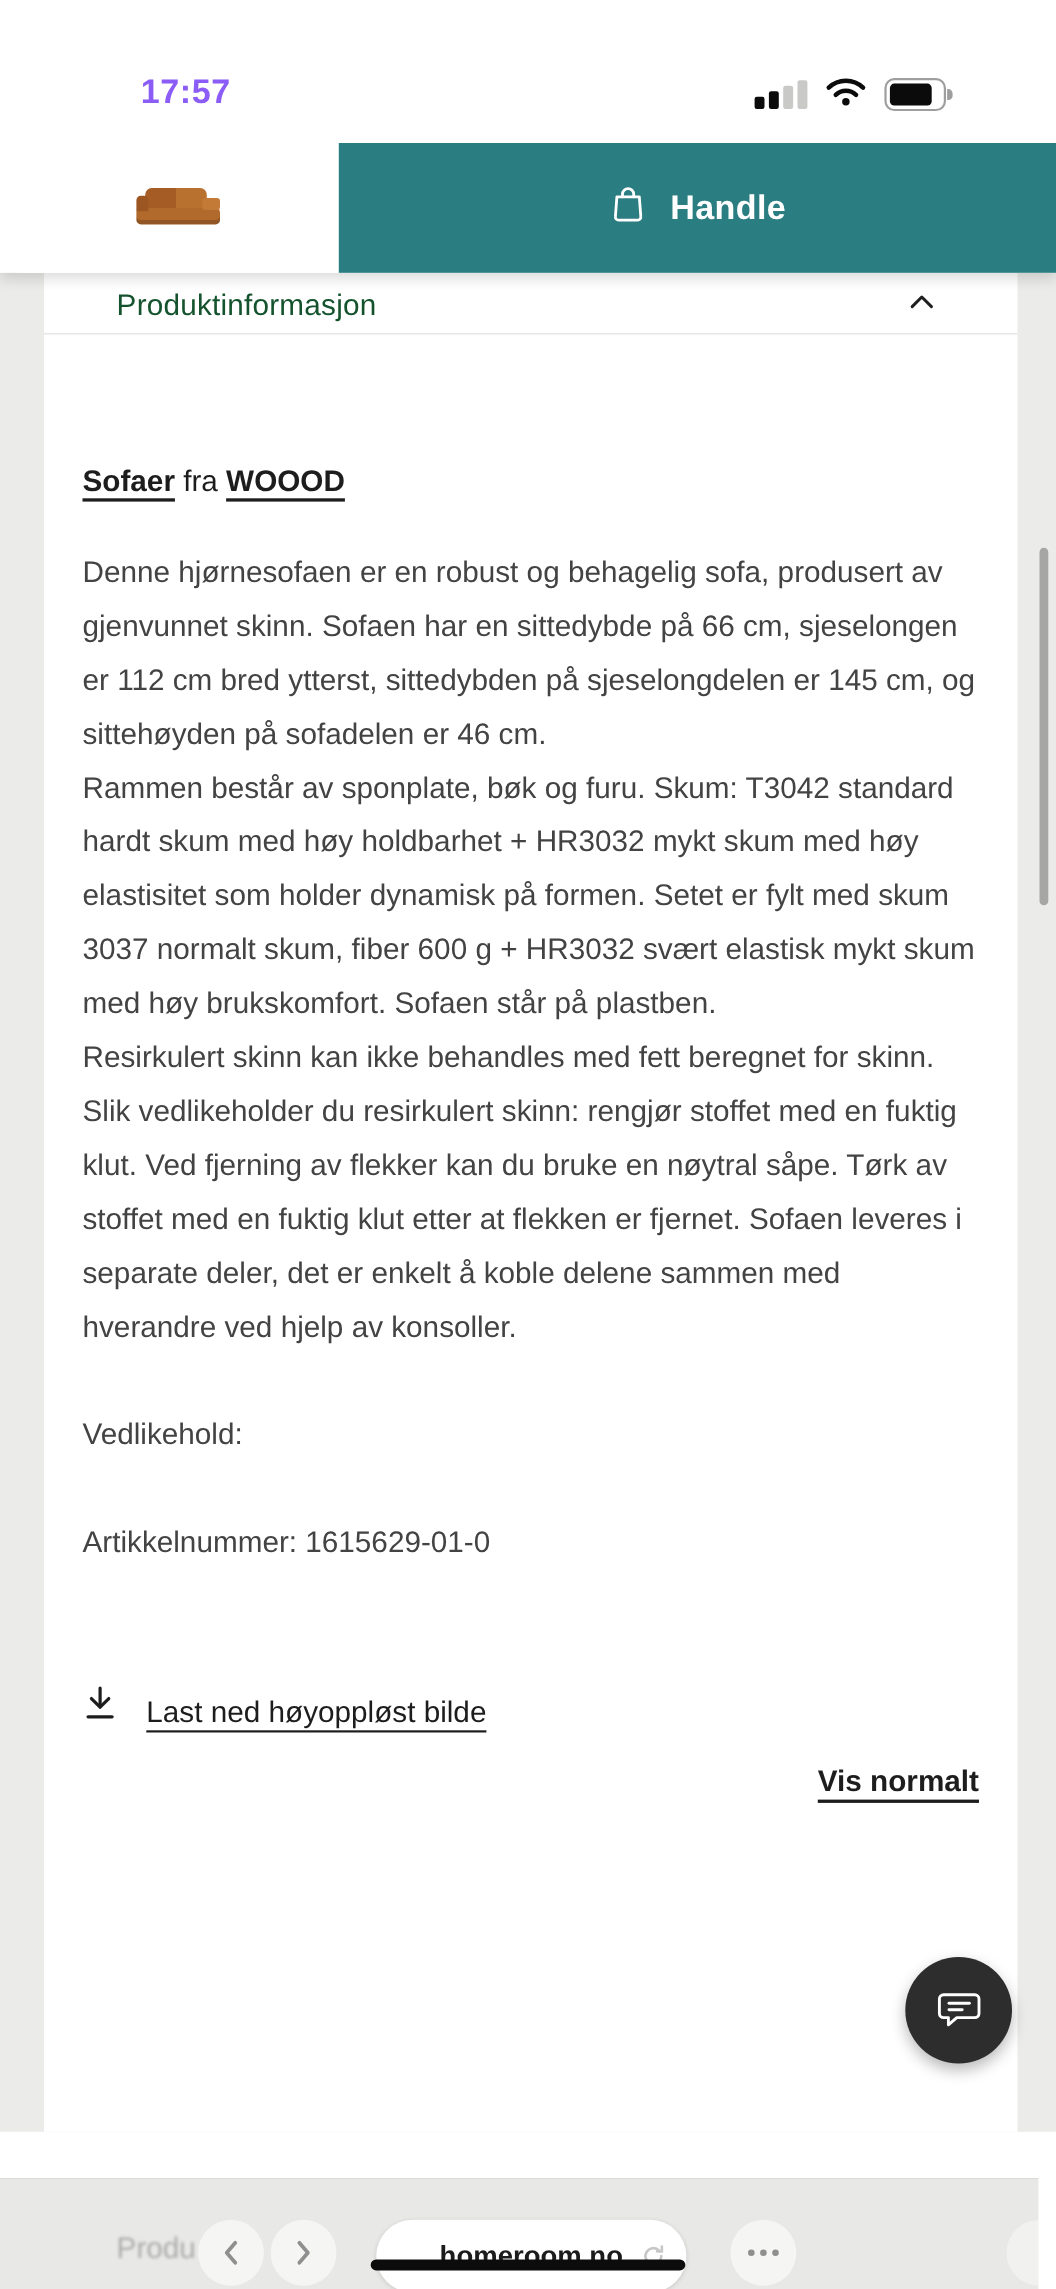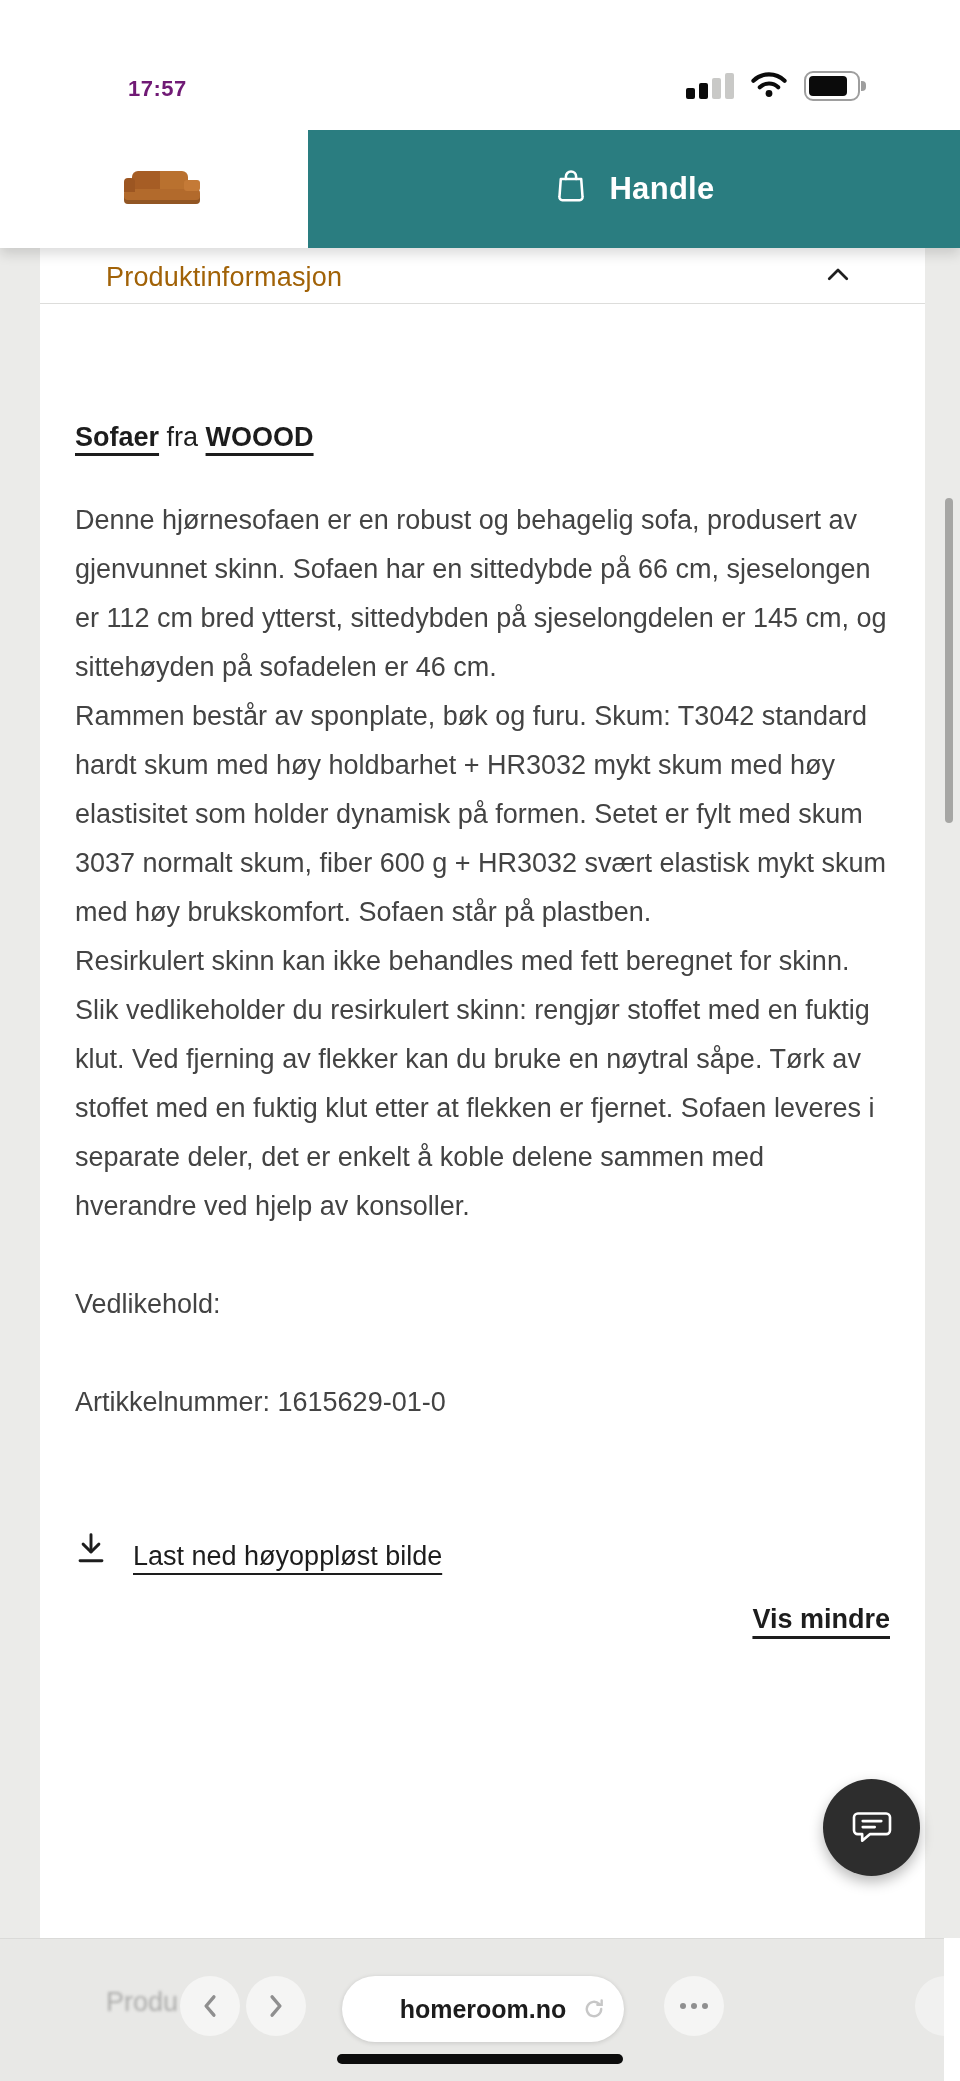--- a/index.html
+++ b/index.html
@@ -10,21 +10,21 @@
     font-family:"Liberation Sans", sans-serif;
     -webkit-font-smoothing:antialiased;
   }
   .screen { position:absolute; inset:0; background:#fff; }
 
   
   .status-bar {
     height:130px; display:flex; align-items:flex-end; justify-content:space-between;
     padding:0 94px 28px 128px; background:#fff; position:relative; z-index:20;
   }
-  .status-time { font-size:22px; font-weight:700; color:#701a75; letter-spacing:.5px; }
+  .status-time { font-size:31px; font-weight:700; color:#8b5cf6; letter-spacing:.5px; }
   .status-icons { display:flex; align-items:center; gap:16px; }
   .cell-bars { display:flex; align-items:flex-end; gap:4px; height:26px; }
   .cell-bars i { display:block; width:9px; border-radius:2px; }
   .cell-bars i:nth-child(1){ height:11px; background:#0b0b0b; }
   .cell-bars i:nth-child(2){ height:16px; background:#0b0b0b; }
   .cell-bars i:nth-child(3){ height:21px; background:#c9c9c7; }
   .cell-bars i:nth-child(4){ height:26px; background:#c9c9c7; }
   .battery { position:relative; width:62px; height:30px; }
   .battery .shell { position:absolute; left:0; top:0; width:56px; height:30px; border:2.5px solid rgba(0,0,0,.38); border-radius:9px; }
   .battery .fill { position:absolute; left:5px; top:5px; width:38px; height:20px; border-radius:4px; background:#0b0b0b; }
@@ -51,21 +51,21 @@
   }
 
   
   .page-body { position:absolute; top:248px; bottom:143px; left:0; right:0; background:var(--page_background,#EBEBE9); }
   .card { position:absolute; top:0; bottom:0; left:40px; right:35px; background:#fff; overflow:hidden; }
 
   .accordion-header {
     display:flex; align-items:center; justify-content:space-between;
     padding:10px 72px 7px 66px; border-bottom:1px solid #dddddb; cursor:pointer;
   }
-  .accordion-header h2 { margin:0; font-size:27px; line-height:38px; font-weight:500; color:#a16207; letter-spacing:.2px; }
+  .accordion-header h2 { margin:0; font-size:27px; line-height:38px; font-weight:500; color:#14532d; letter-spacing:.2px; }
 
   .accordion-content { padding:0 35px; color:#434343; font-size:27px; line-height:49px; }
 
   .brand-line { margin:112px 0 0; font-size:27px; line-height:42px; color:#1d1d1d; }
   .brand-line a { color:#1d1d1d; font-weight:700; text-decoration:underline; text-underline-offset:7px; text-decoration-thickness:2.5px; cursor:pointer; }
   .brand-mid { font-weight:400; }
 
   .para { margin:0; }
   .desc-1 { margin-top:38px; }
   .maint-heading { margin-top:49px; }
@@ -81,21 +81,21 @@
   .scrollbar { position:absolute; right:7px; top:498px; width:8px; height:325px; border-radius:4px; background:#a6a6a4; z-index:25; cursor:grab; }
 
   .chat-fab {
     position:absolute; left:823px; top:1779px; width:97px; height:97px; border-radius:50%;
     background:var(--chat_button,#2D2D2D); display:flex; align-items:center; justify-content:center;
     z-index:30; border:none; cursor:pointer; box-shadow:0 6px 14px rgba(0,0,0,.28);
   }
 
   
   .browser-bar {
-    position:absolute; left:0; right:16px; bottom:0; height:143px; z-index:40; overflow:hidden;
+    position:absolute; left:0; right:16px; bottom:0; height:101px; z-index:40; overflow:hidden;
     background:rgba(231,231,229,.97); border-top:1px solid rgba(0,0,0,.06);
   }
   .ghost-text { position:absolute; left:106px; top:48px; font-size:27px; color:rgba(60,60,60,.35); filter:blur(1.5px); }
   .nav-circle {
     position:absolute; top:37px; width:60px; height:60px; border-radius:50%;
     background:rgba(255,255,255,.55); display:flex; align-items:center; justify-content:center; border:none; cursor:pointer;
   }
   .nav-back { left:180px; } .nav-fwd { left:246px; } .nav-more { left:664px; } .nav-edge { left:915px; background:rgba(255,255,255,.4); }
   .dots { display:flex; gap:5px; }
   .dots i { width:6px; height:6px; border-radius:50%; background:#8f8f8f; display:block; }
@@ -189,21 +189,21 @@
             <svg width="32" height="34" viewBox="0 0 26 28" fill="none" stroke="#1d1d1d" stroke-width="2.4" stroke-linecap="round" stroke-linejoin="round">
               <path d="M13 3 v14"></path>
               <path d="M6.5 10.8 L13 17.3 L19.5 10.8"></path>
               <path d="M4 24.5 H22"></path>
             </svg>
           </span>
           <a class="download-link">Last ned høyoppløst bilde</a>
         </div>
 
         <div class="show-less-row">
-          <a class="show-less-link">Vis mindre</a>
+          <a class="show-less-link">Vis normalt</a>
         </div>
 
       </div>
     </section>
   </main>
 
   <div class="scrollbar"></div>
 
   <button class="chat-fab">
     <span>

